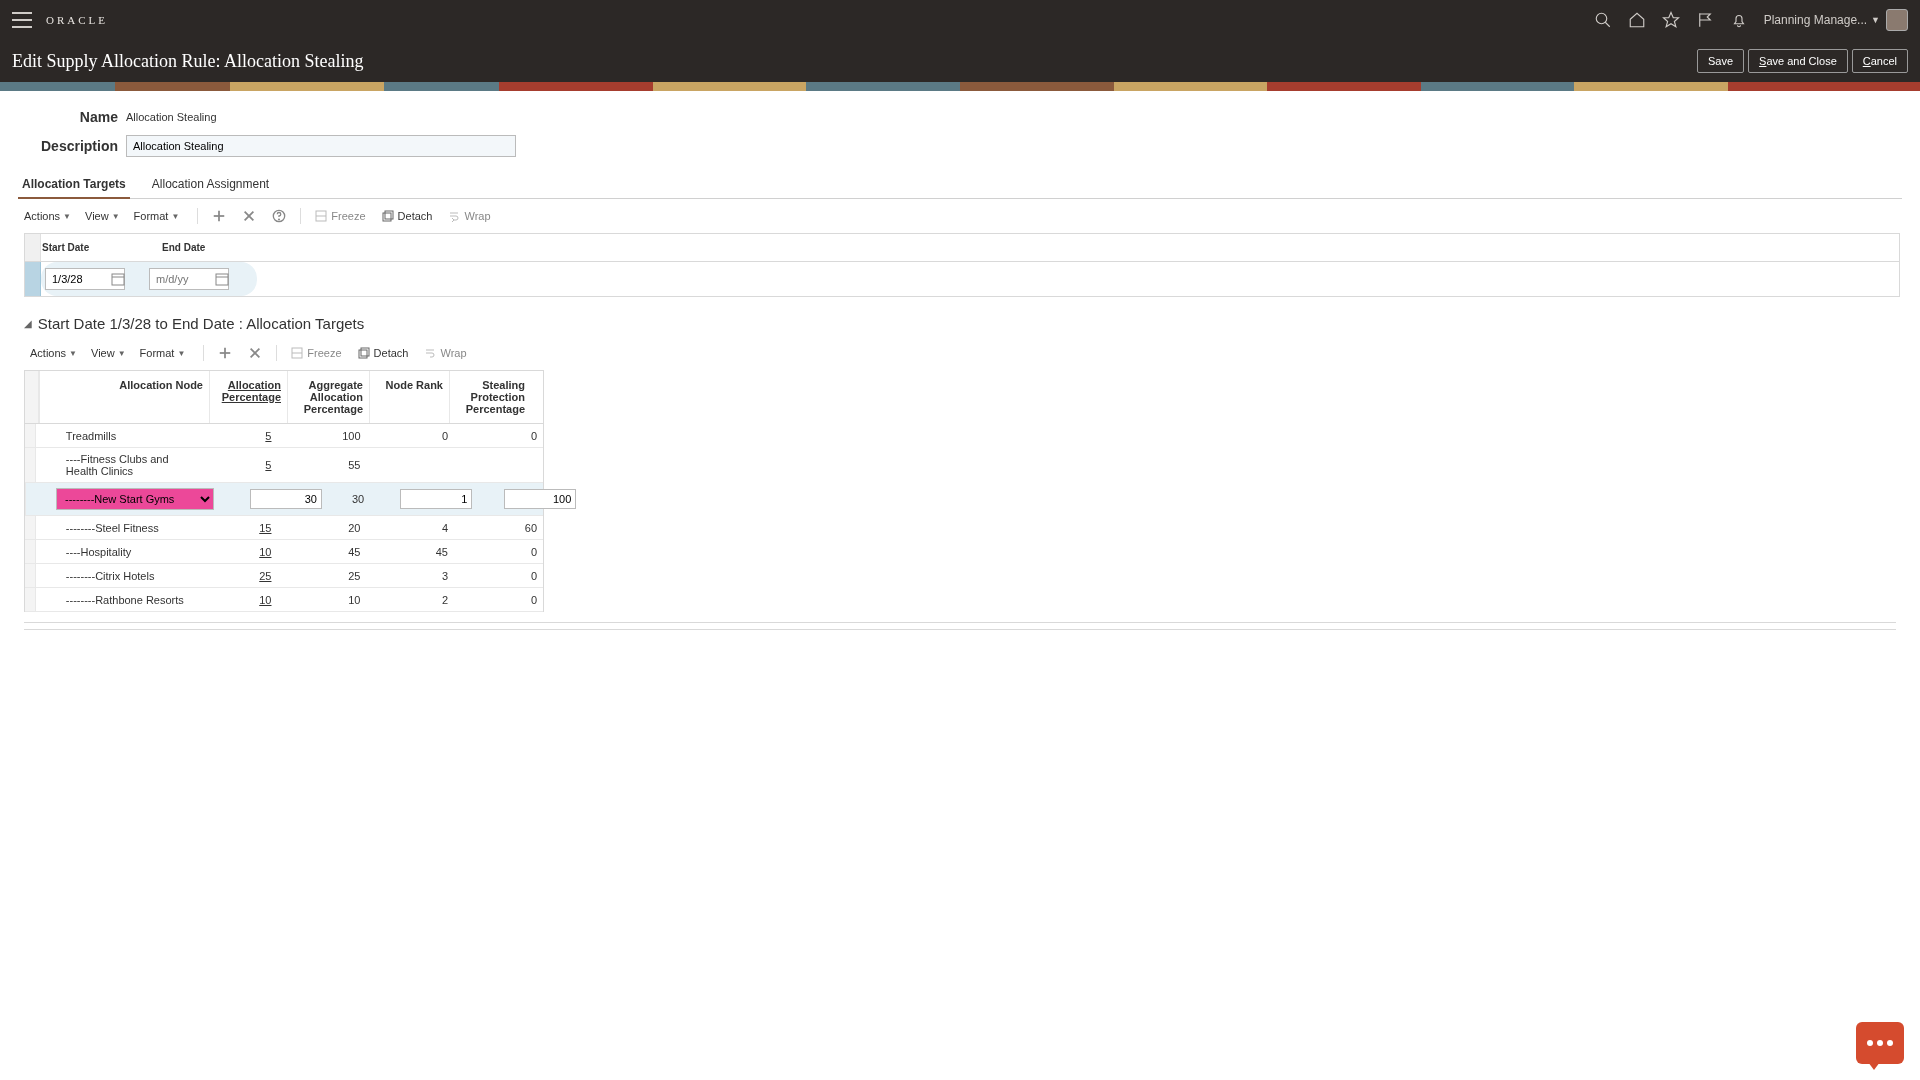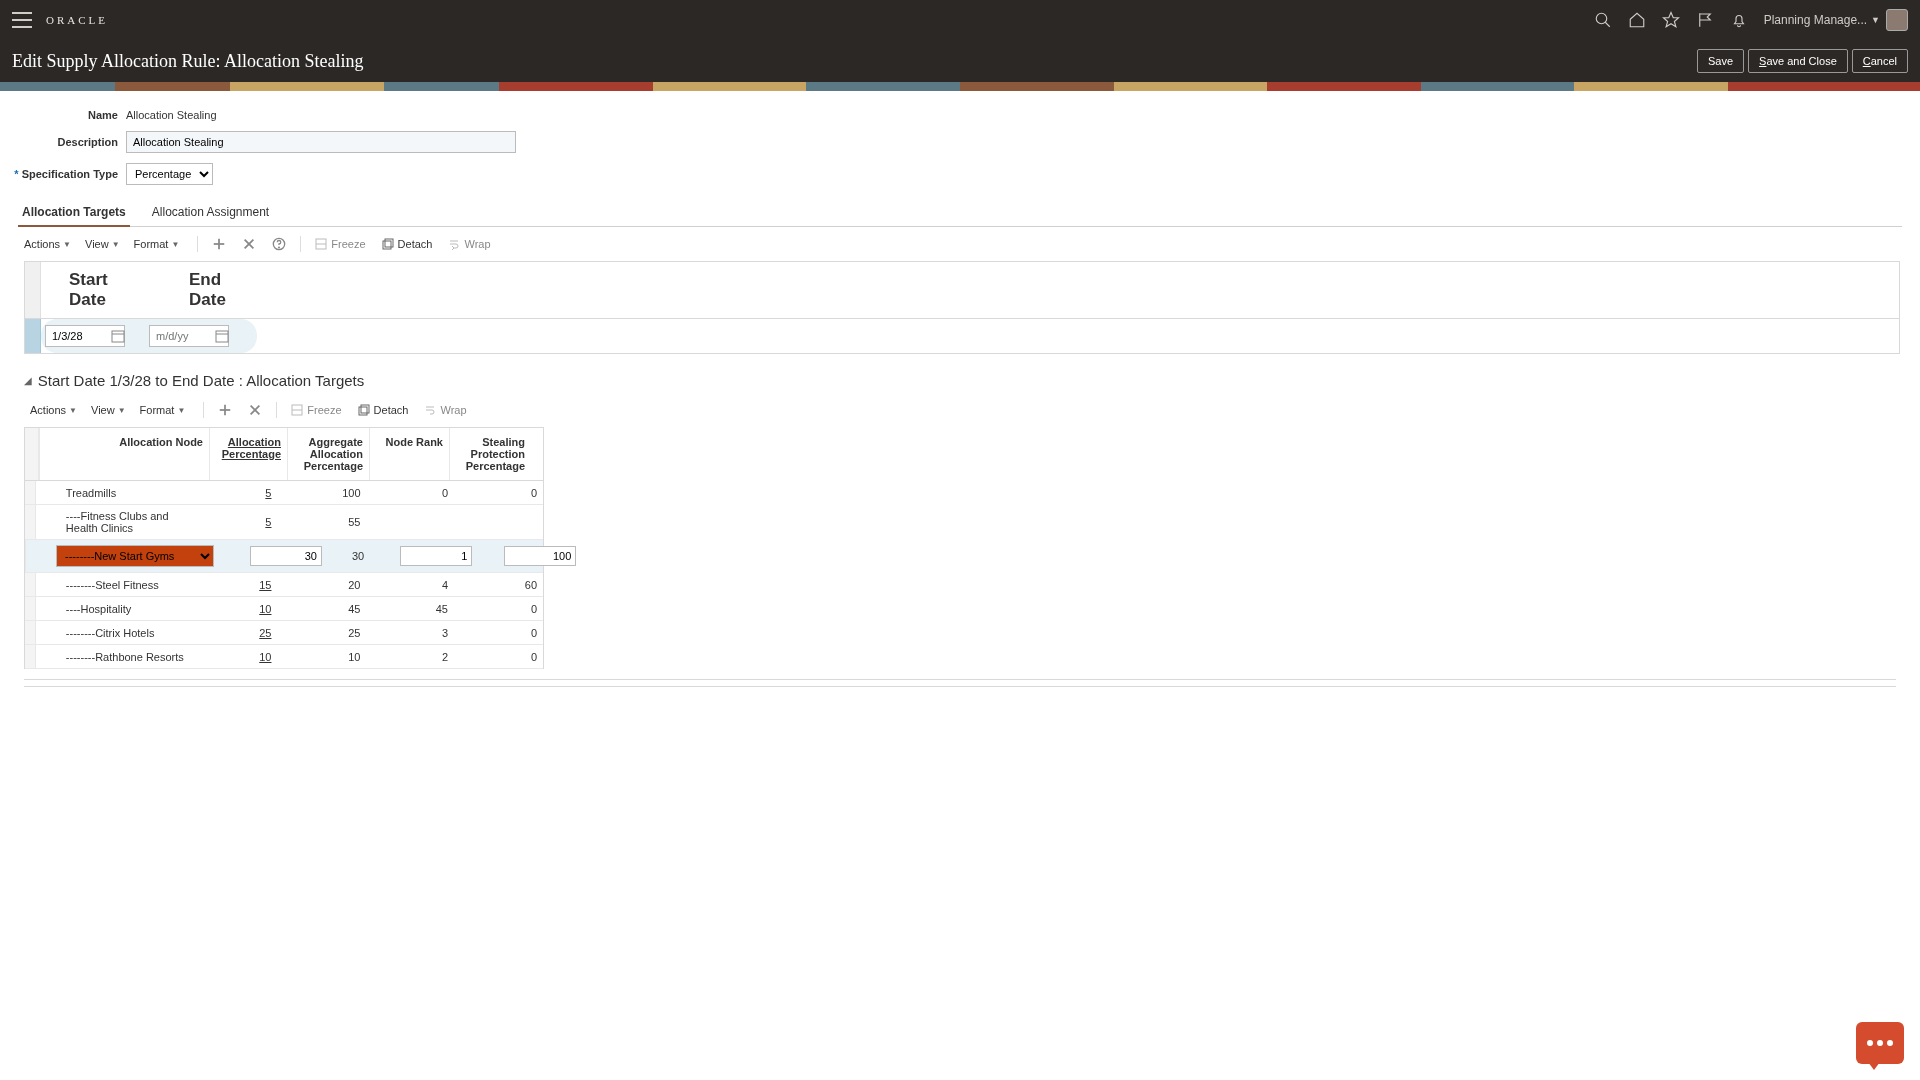--- a/index.html
+++ b/index.html
@@ -31,21 +31,21 @@
   #5b7a85 42%, #5b7a85 50%, #8b5a3c 50%, #8b5a3c 58%, #c9a563 58%, #c9a563 66%,
   #a63d2e 66%, #a63d2e 74%, #5b7a85 74%, #5b7a85 82%, #c9a563 82%, #c9a563 90%,
   #a63d2e 90%, #a63d2e 100%); }
 
 
 .content { padding: 18px 10px 0 10px; }
 
 
 .form-area { margin-left: 8px; margin-bottom: 14px; }
 .form-row { display: flex; align-items: center; margin-bottom: 10px; }
-.form-label { width: 100px; text-align: right; font-size: 11px; color: #333; margin-right: 8px; font-weight: bold; }
+.form-label { width: 100px; text-align: right; font-size: 14px; color: #333; margin-right: 8px; font-weight: bold; }
 .form-label.req::before { content: "* "; color: #1a6cb0; font-weight: bold; margin-left: -10px; }
 .form-value-static { font-size: 11px; color: #333; }
 .form-input { border: 1px solid #bbb; padding: 4px 6px; font-size: 11px; width: 390px; background: #f3f7fa; }
 .form-select { border: 1px solid #bbb; padding: 3px 4px; font-size: 11px; background: #fff; }
 
 
 .tabs { display: flex; border-bottom: 1px solid #d0d0d0; margin: 0 8px 0 8px; }
 .tab { padding: 6px 4px; font-size: 12px; color: #333; cursor: pointer; margin-right: 18px; }
 .tab.active { font-weight: bold; border-bottom: 2px solid #8b5a3c; margin-bottom: -1px; }
 
@@ -56,21 +56,21 @@
 .tb-ico { width: 18px; height: 18px; display: flex; align-items: center; justify-content: center; cursor: pointer; margin: 0 4px; color: #888; }
 .tb-ico svg { width: 14px; height: 14px; }
 .tb-btn { display: flex; align-items: center; font-size: 11px; color: #888; cursor: pointer; margin: 0 6px; }
 .tb-btn svg { width: 12px; height: 12px; margin-right: 4px; }
 .tb-btn.enabled { color: #333; }
 .tb-sep { width: 1px; height: 16px; background: #ddd; margin: 0 4px; }
 
 
 .daterange { border: 1px solid #d9d9d9; margin: 0 10px 0 14px; }
 .dr-head { display: flex; border-bottom: 1px solid #d9d9d9; background: #fff; }
-.dr-head-cell { padding: 8px 28px; font-size: 17px; font-weight: bold; width: 120px; }
+.dr-head-cell { padding: 8px 1px; font-size: 10px; font-weight: bold; width: 120px; }
 .dr-row-sel { width: 16px; background: #f0f0f0; border-right: 1px solid #e0e0e0; }
 .dr-body { display: flex; }
 .dr-row-sel-active { width: 16px; background: #b8d4e3; border-right: 1px solid #9ec5d9; }
 .dr-cells { display: flex; background: #e8f2f7; flex: 0 0 auto; padding: 6px 4px; border-radius: 16px; }
 .dr-cell { width: 100px; margin-right: 4px; position: relative; }
 .dr-input { width: 80px; border: 1px solid #bbb; padding: 4px 20px 4px 6px; font-size: 11px; background: #fff; }
 .dr-cal { position: absolute; right: 20px; top: 4px; width: 14px; height: 14px; color: #888; }
 
 
 .section-header { display: flex; align-items: center; margin: 18px 14px 4px 14px; font-size: 15px; color: #333; }
@@ -87,21 +87,21 @@
 .at-row-selector { width: 14px; background: #f4f4f4; border-right: 1px solid #e8e8e8; align-self: stretch; }
 .at-row.sel .at-row-selector { background: #9ec5d9; }
 .at-cell { padding: 5px 6px; font-size: 11px; text-align: right; }
 .at-cell.first { text-align: left; }
 .col-node { width: 170px; }
 .col-pct { width: 78px; text-decoration: underline; }
 .col-agg { width: 82px; }
 .col-rank { width: 80px; }
 .col-steal { width: 82px; }
 .at-input { width: 72px; border: 1px solid #bbb; padding: 3px 4px; font-size: 11px; text-align: right; background: #fff; }
-.at-select { width: 158px; border: 1px solid #bbb; padding: 3px 4px; font-size: 11px; background: #c2410c; }
+.at-select { width: 158px; border: 1px solid #bbb; padding: 3px 4px; font-size: 11px; background: #ec4899; }
 .alloc-footer { border-top: 1px solid #d9d9d9; border-bottom: 1px solid #d9d9d9; height: 8px; margin: 10px 14px 0 14px; }
 
 
 .chat-fab { position: fixed; right: 16px; bottom: 16px; width: 48px; height: 42px; background: #d54b2e; border-radius: 6px; display: flex; align-items: center; justify-content: center; cursor: pointer; }
 .chat-fab::after { content: ""; position: absolute; bottom: -6px; left: 12px; width: 0; height: 0; border-left: 6px solid transparent; border-right: 6px solid transparent; border-top: 8px solid #d54b2e; }
 .chat-dots { display: flex; gap: 4px; }
 .chat-dots span { width: 6px; height: 6px; background: #fff; border-radius: 50%; }
 </style>
 </head>
 <body>
@@ -160,26 +160,20 @@
 <div class="content">
 
   <div class="form-area">
     <div class="form-row">
       <div class="form-label">Name</div>
       <div class="form-value-static">Allocation Stealing</div>
     </div>
     <div class="form-row">
       <div class="form-label">Description</div>
       <input class="form-input" value="Allocation Stealing" style="">
-    </div>
-    <div class="form-row">
-      <div class="form-label req">Specification Type</div>
-      <select class="form-select">
-        <option>Percentage</option>
-      </select>
     </div>
   </div>
 
   <div class="tabs">
     <div class="tab active">Allocation Targets</div>
     <div class="tab">Allocation Assignment</div>
   </div>
 
   <div class="toolbar">
     <div class="tb-menu">

